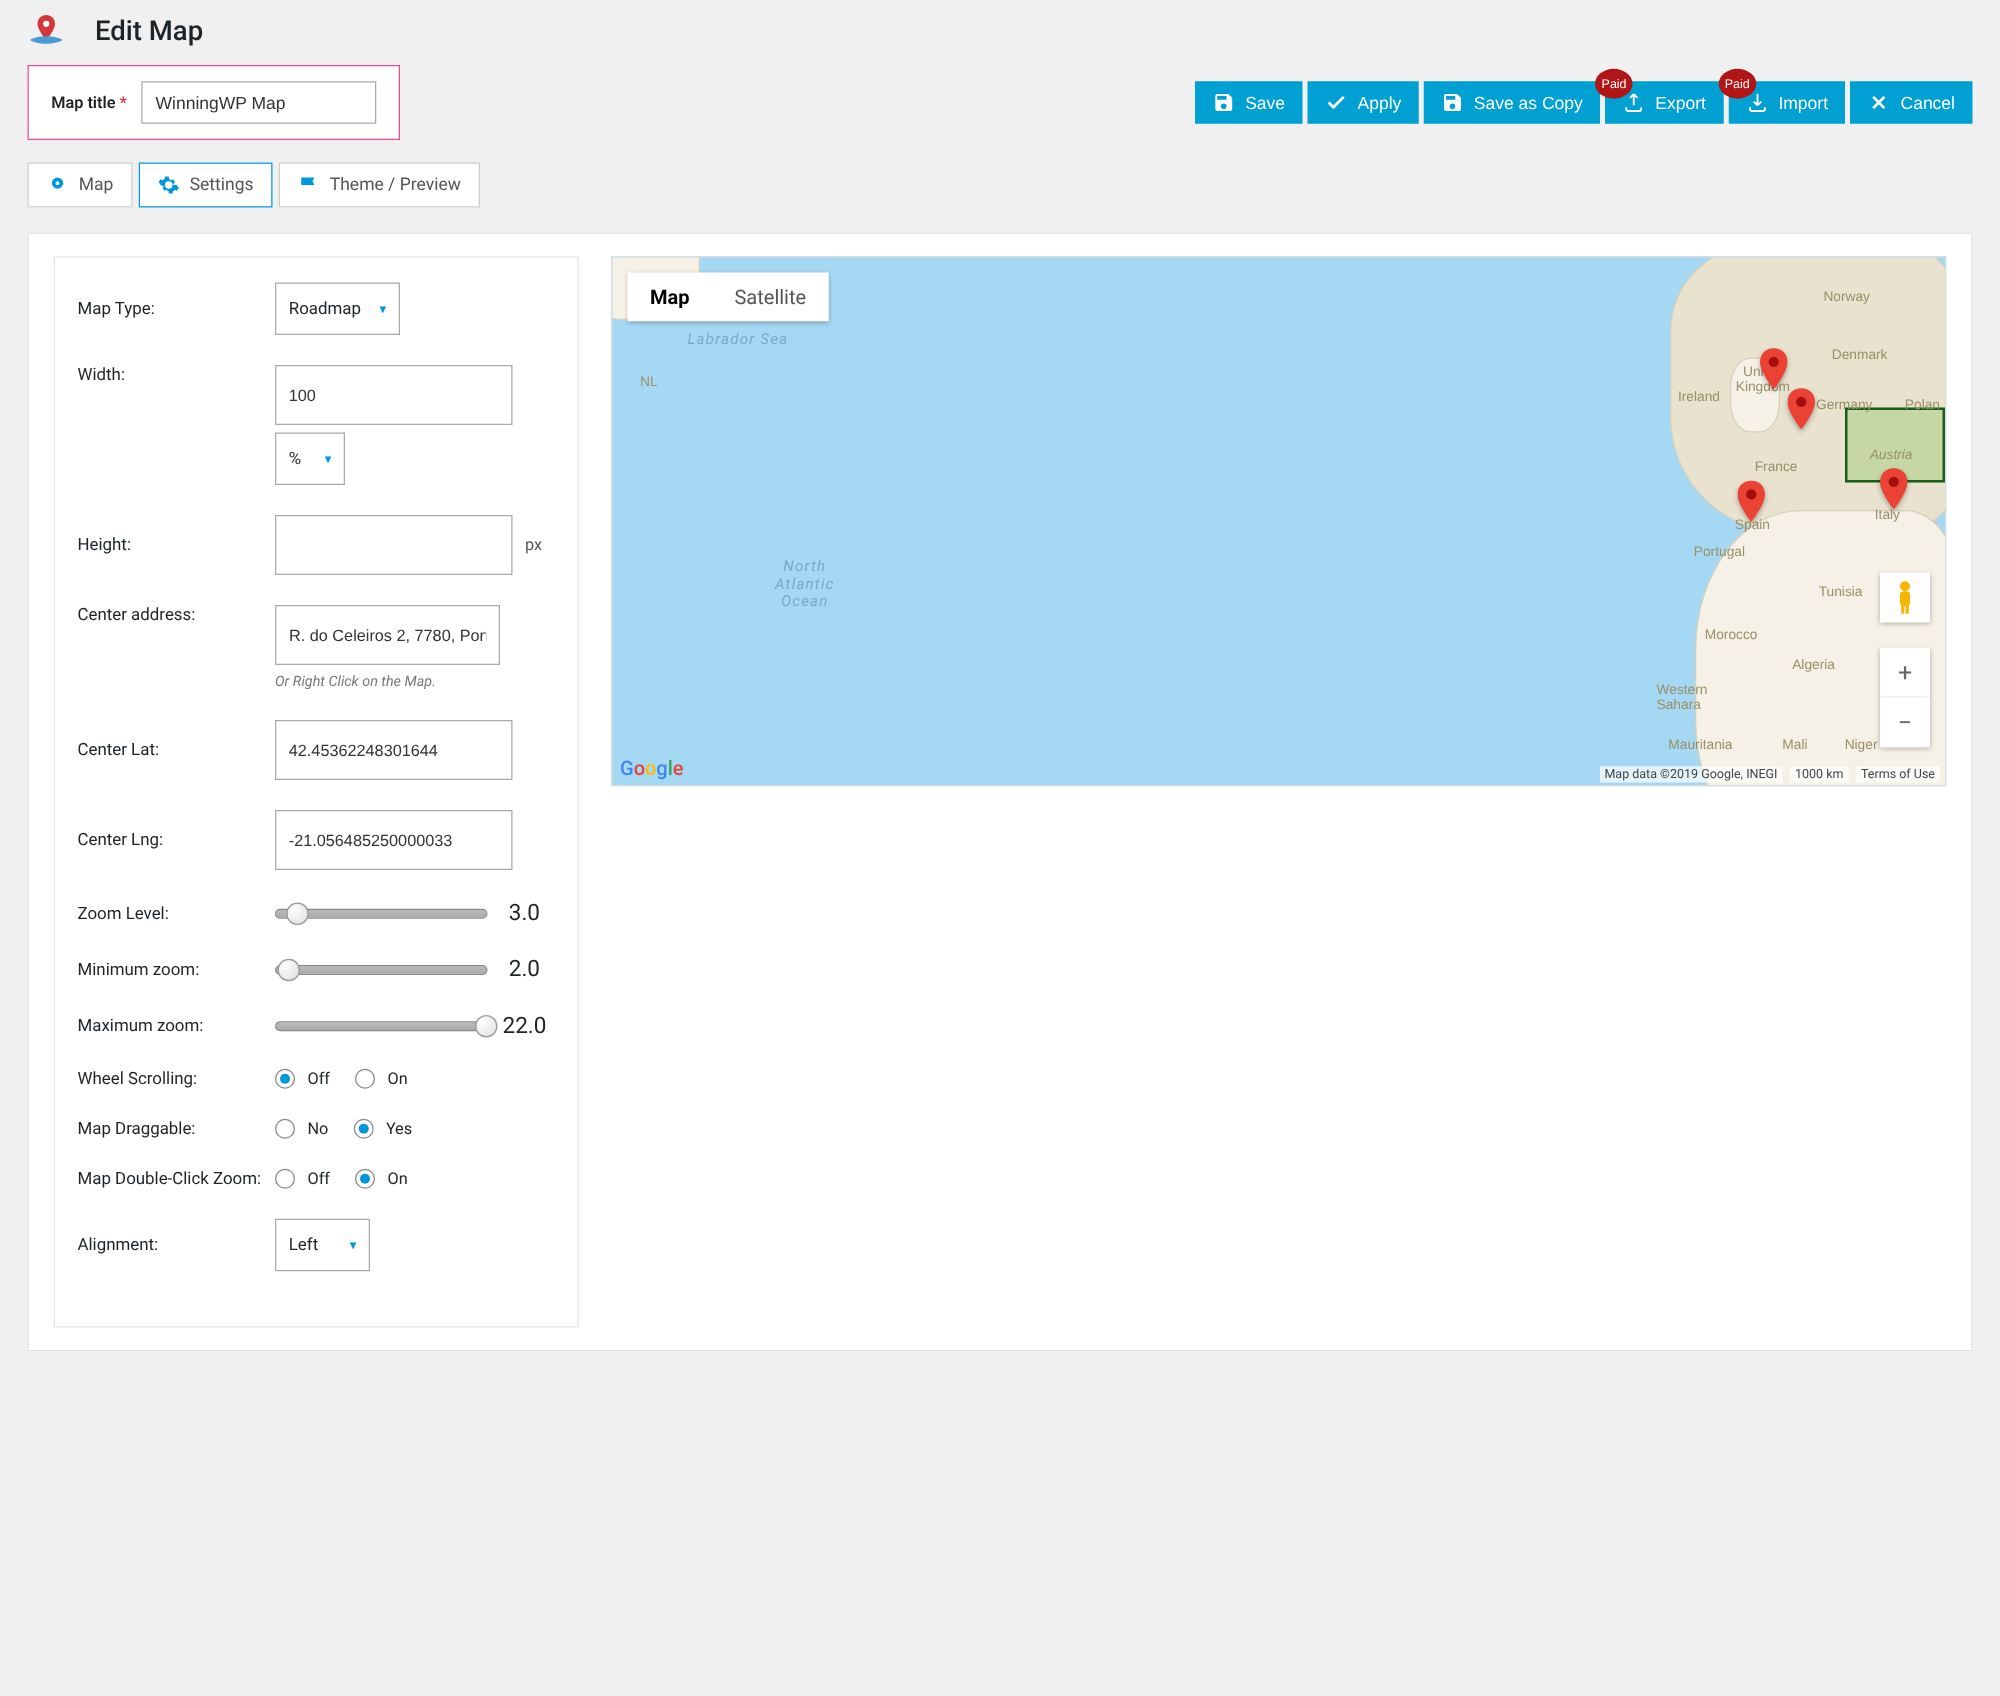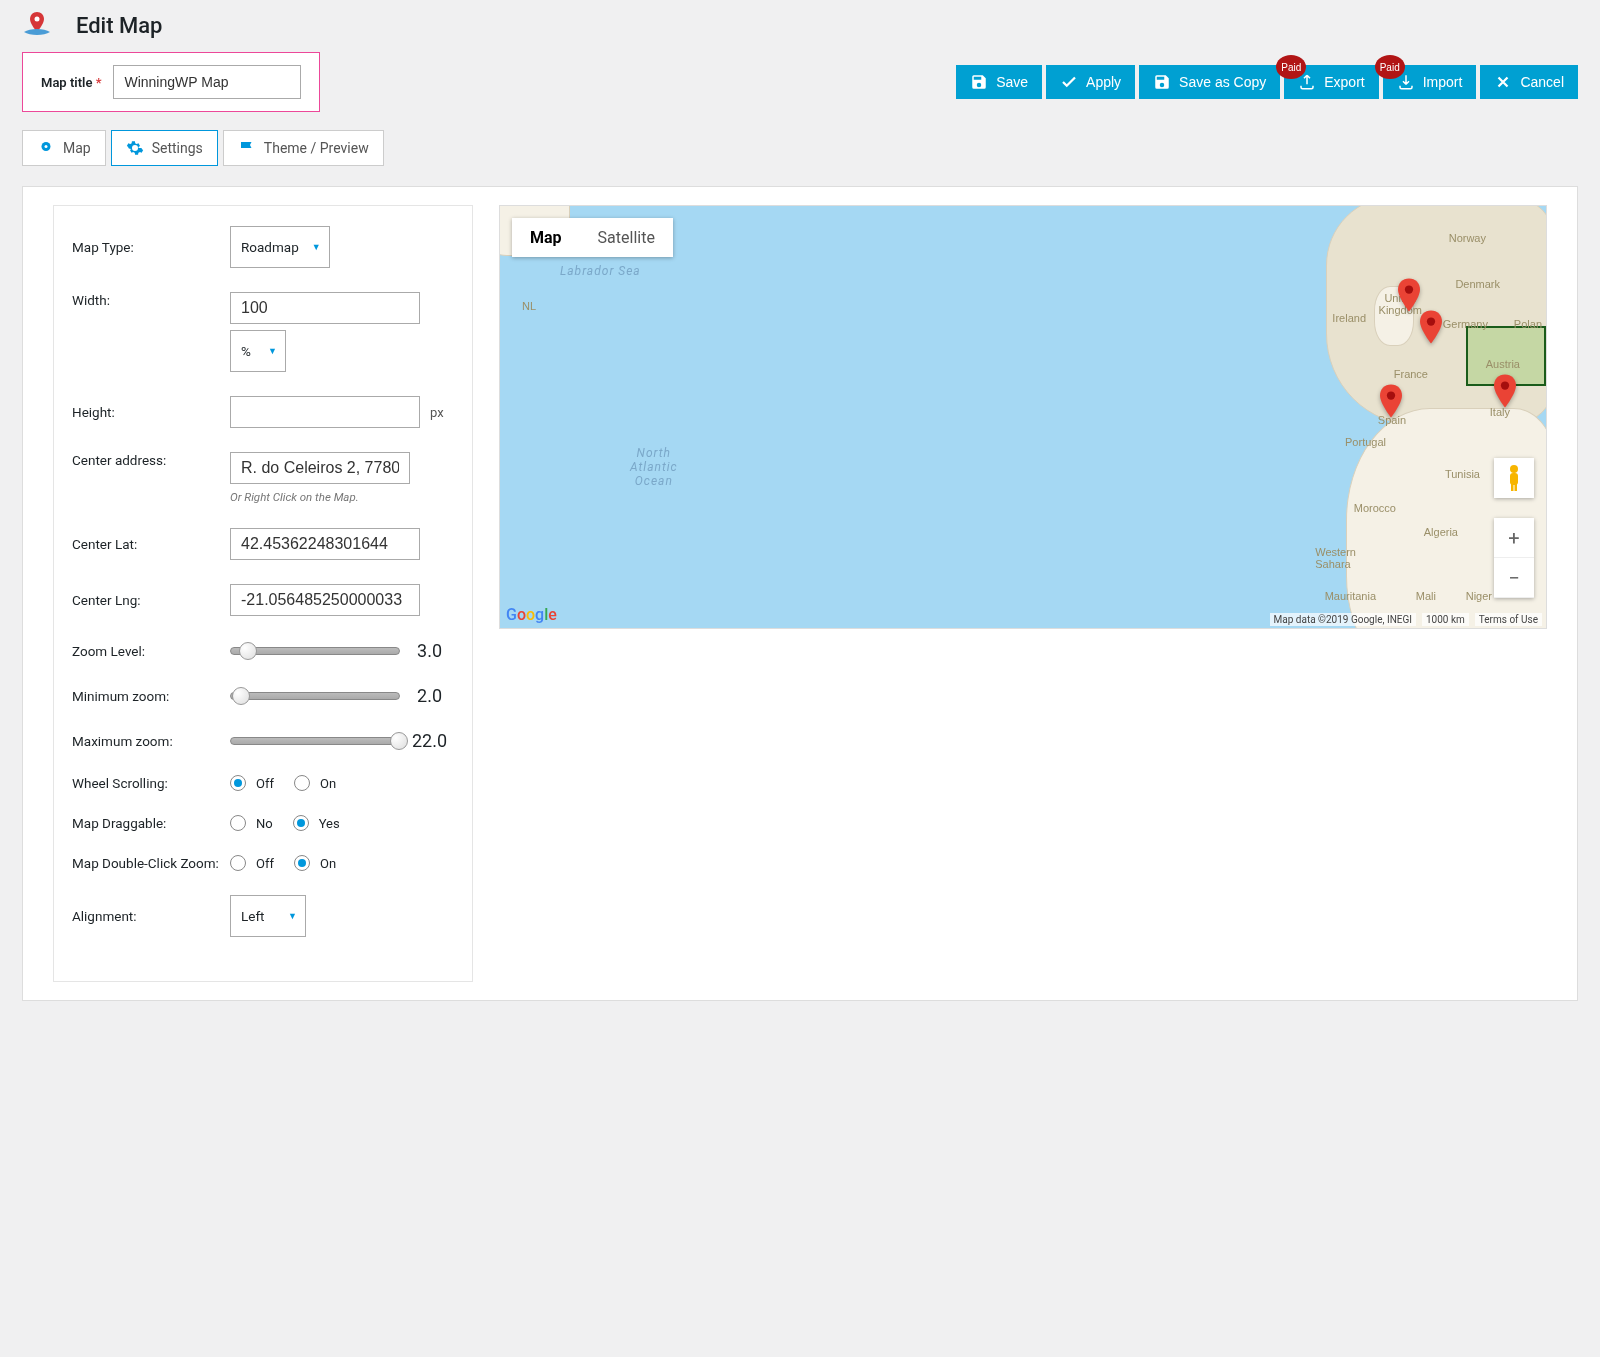--- a/index.html
+++ b/index.html
@@ -80,21 +80,21 @@
   background: #fff;
   border: 1px solid #ddd;
   border-right: none;
   color: #0073aa;
 }
 
 .content-area {
   flex: 1;
   background: #fff;
   border: 1px solid #ddd;
-  padding: 18px 30px;
+  padding: 18px 20px;
   display: flex;
   gap: 26px;
 }
 .settings-col {
   width: 420px;
   border: 1px solid #e5e5e5;
   padding: 20px 18px;
 }
 .preview-col { flex: 1; }
 
@@ -118,23 +118,23 @@
 .select-box::after {
   content: "▼";
   position: absolute;
   right: 8px;
   font-size: 9px;
   color: #0097dc;
 }
 .text-input {
   background: #fff;
   border: 1px solid #aaa;
-  height: 32px;
+  height: 48px;
   padding: 0 10px;
-  font-size: 16px;
+  font-size: 13px;
   width: 190px;
   color: #333;
 }
 .wide-input { width: 190px; }
 .unit-label { font-size: 13px; color: #555; }
 .hint { font-size: 11.5px; font-style: italic; color: #777; }
 
 .slider-wrap { display: flex; align-items: center; gap: 12px; width: 100%; }
 .slider-track {
   flex: 1;
@@ -501,21 +501,21 @@
 Ocean</div>
 
           <div class="country-label" style="top:26px; right:60px;">Norway</div>
           <div class="country-label" style="top:72px; right:46px;">Denmark</div>
           <div class="country-label" style="top:86px; right:124px; white-space:pre; text-align:center;">United
 Kingdom</div>
           <div class="country-label" style="top:94px; left:22px;">NL</div>
           <div class="country-label" style="top:106px; right:180px;">Ireland</div>
           <div class="country-label" style="top:112px; right:58px;">Germany</div>
           <div class="country-label" style="top:112px; right:4px;">Polan</div>
-          <div class="country-label" style="top:152px; right:26px;">Austria</div>
+          <div class="country-label" style="top:152px; right:26px;font-style:italic;">Austria</div>
           <div class="country-label" style="top:162px; right:118px;">France</div>
           <div class="country-label" style="top:200px; right:36px;">Italy</div>
           <div class="country-label" style="top:208px; right:140px;">Spain</div>
           <div class="country-label" style="top:230px; right:160px;">Portugal</div>
           <div class="country-label" style="top:262px; right:66px;">Tunisia</div>
           <div class="country-label" style="top:296px; right:150px;">Morocco</div>
           <div class="country-label" style="top:320px; right:88px;">Algeria</div>
           <div class="country-label" style="top:340px; right:190px; white-space:pre;">Western
 Sahara</div>
           <div class="country-label" style="top:384px; right:170px;">Mauritania</div>

